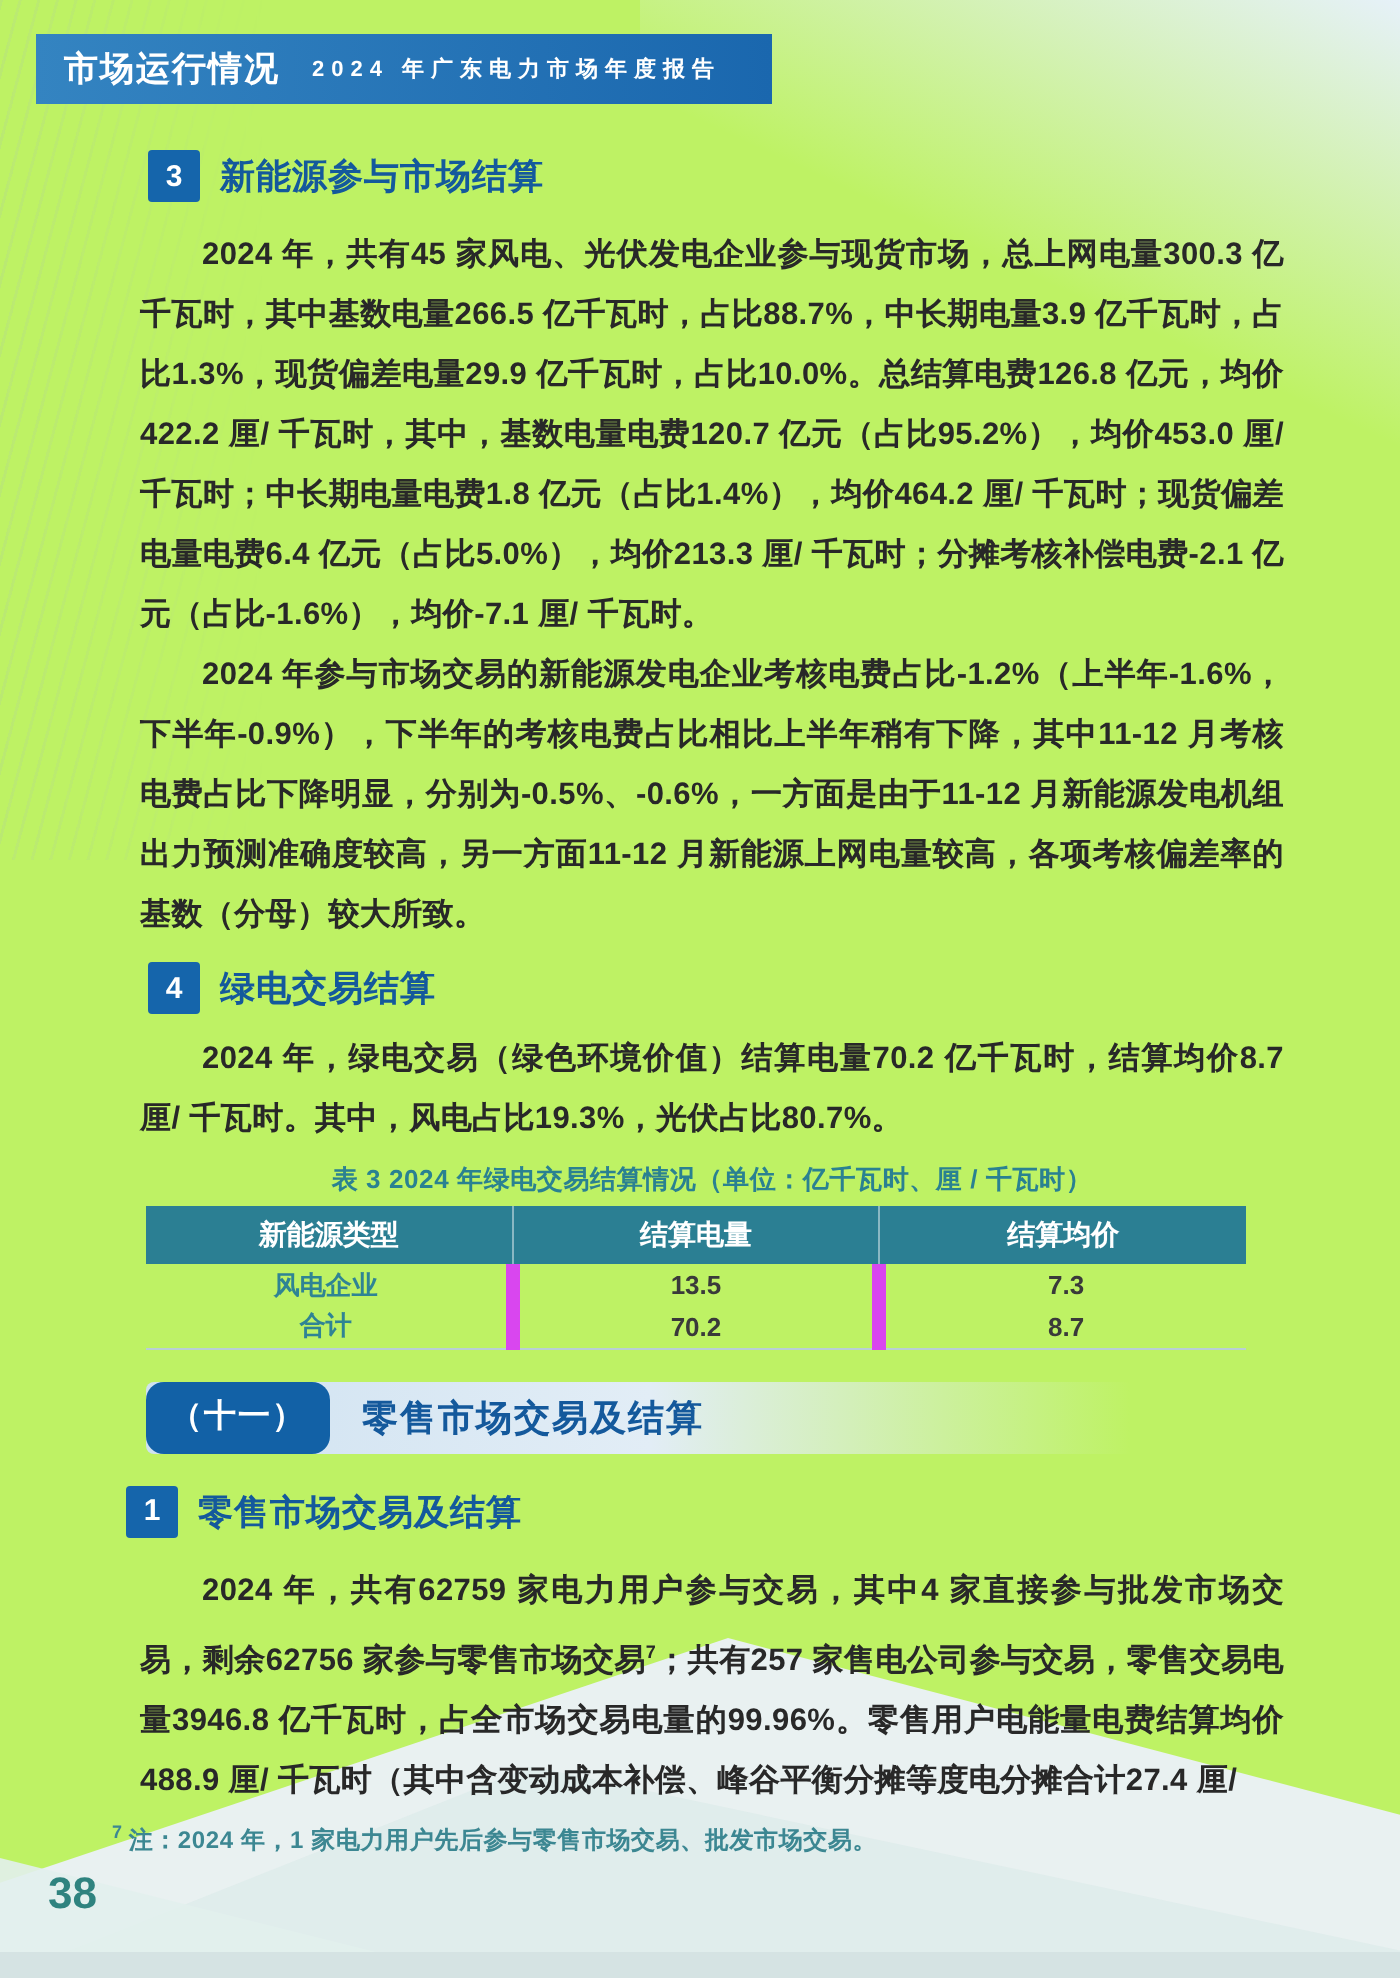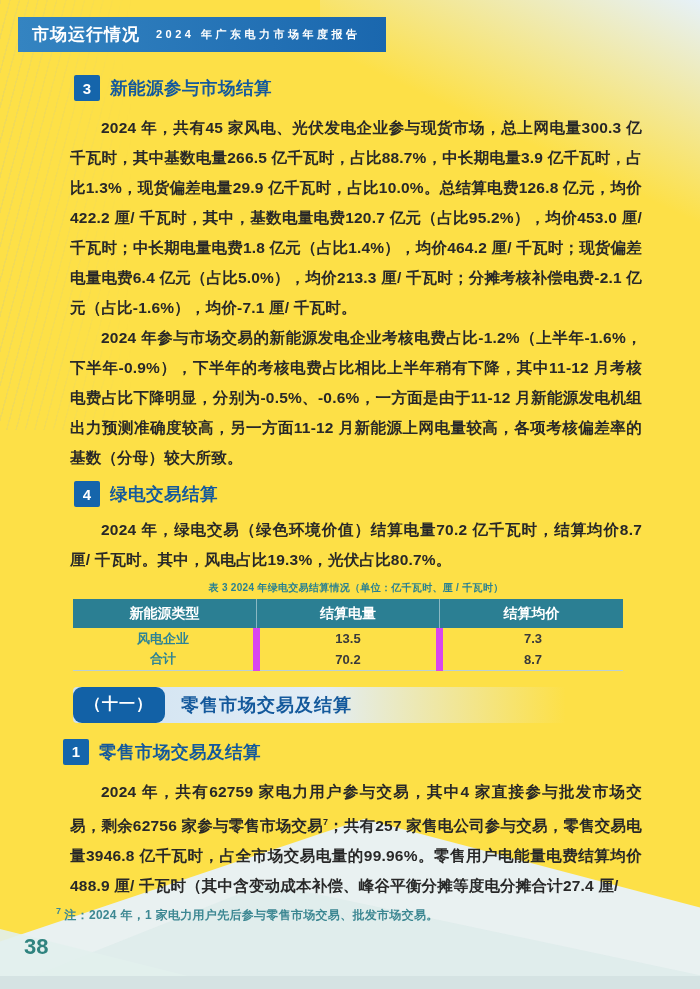--- a/index.html
+++ b/index.html
@@ -3,21 +3,21 @@
 <meta charset="utf-8">
 <style>
   * { margin:0; padding:0; box-sizing:border-box; }
   html,body { background:#ffffff; }
   body { font-family:"Liberation Sans","DejaVu Sans",sans-serif; }
 
   .page {
     position:relative;
     width:700px; height:989px;
     margin:0 auto;
-    background:#fde047;
+    background:#bef264;
     overflow:hidden;
   }
 
   
   .deco-top-right {
     position:absolute; top:0; right:0; width:380px; height:230px;
     background:linear-gradient(205deg,#e6f1f9 0%,rgba(255,255,255,0) 55%);
     pointer-events:none;
   }
   .deco-top-left-lines {
@@ -90,21 +90,21 @@
   .para-1 { margin-top:12px; }
   .para-2 { margin-top:0; }
   .para-3 { margin-top:8px; }
   .para-4 { margin-top:12px; line-height:31px; }
 
   sup.fn-sup { vertical-align:super; font-size:9px; font-weight:600; }
 
   
   .table-caption {
     margin-top:6px; text-align:center;
-    font-size:10px; font-weight:bold; color:#2a8191; letter-spacing:.3px;
+    font-size:13px; font-weight:bold; color:#2a8191; letter-spacing:.3px;
   }
   table.data-table {
     margin-top:4px; margin-left:3px;
     width:550px; border-collapse:collapse; table-layout:fixed;
     border-bottom:1px solid #b9cfd6;
   }
   table.data-table th {
     background:#2b7f93; color:#ffffff;
     font-size:14px; font-weight:bold;
     height:29px; text-align:center;

